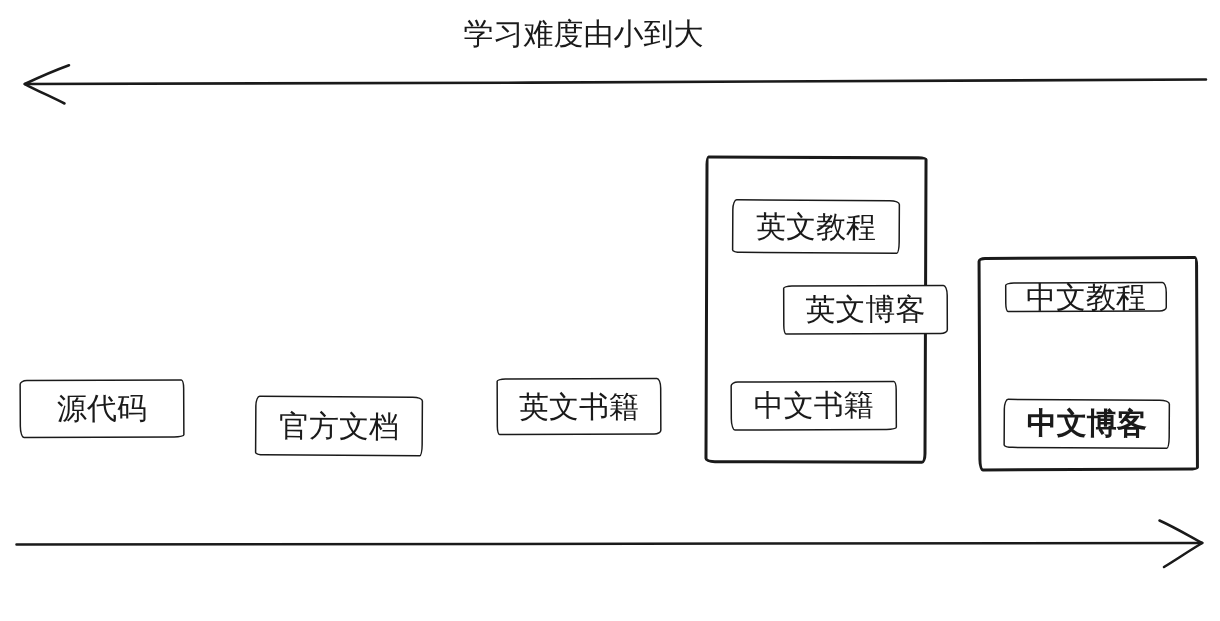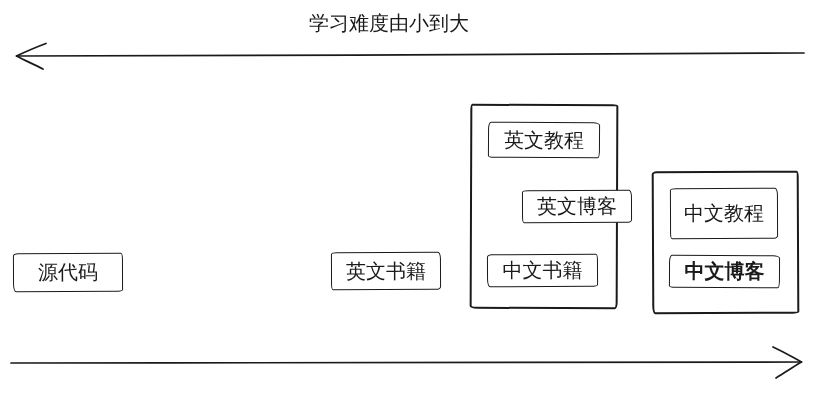--- a/index.html
+++ b/index.html
@@ -46,42 +46,42 @@
     align-items: center;
     justify-content: center;
     background: #ffffff;
     border: 1.8px solid #1a1a1a;
     font-size: 20px;
     white-space: nowrap;
     box-sizing: border-box;
   }
   
   .sk1 { border-radius: 5px 2px 7px 3px / 3px 6px 2px 8px; transform: rotate(-0.25deg); }
-  .sk2 { border-radius: 3px 7px 2px 6px / 7px 3px 8px 2px; transform: rotate(0.3deg); }
+  .sk2 { border-radius: 3px 7px 2px 6px / 7px 3px 8px 2px; transform: rotate(0.3deg); margin-top: 11px; }
   .sk3 { border-radius: 6px 3px 5px 2px / 2px 7px 3px 6px; transform: rotate(-0.2deg); }
   .sk4 { border-radius: 2px 6px 3px 7px / 6px 2px 7px 3px; transform: rotate(0.2deg); }
 
   .group-box {
     position: absolute;
     background: #ffffff;
     border: 2px solid #1a1a1a;
     box-sizing: border-box;
   }
 
   .node-source-code      { left: 13px;  top: 253px; width: 110px; height: 39px; }
   .node-official-docs    { left: 170px; top: 253px; width: 112px; height: 40px; }
   .node-english-books    { left: 331px; top: 252px; width: 110px; height: 38px; }
 
   .group-1 { left: 470px; top: 104px; width: 148px; height: 205px; }
   .node-english-tutorials { left: 488px; top: 122px; width: 112px; height: 36px; }
   .node-english-blogs     { left: 488px; top: 190px; width: 110px; height: 33px; margin-left: 34px; }
   .node-chinese-books     { left: 487px; top: 254px; width: 111px; height: 33px; }
 
   .group-2 { left: 652px; top: 171px; width: 147px; height: 143px; }
-  .node-chinese-tutorials { left: 670px; top: 188px; width: 108px; height: 51px; }
+  .node-chinese-tutorials { left: 670px; top: 188px; width: 108px; height: 20px; }
   .node-chinese-blogs     { left: 669px; top: 255px; width: 111px; height: 33px; font-weight: bold; }
 </style>
 </head>
 <body>
 
 <div class="canvas">
 
   <svg class="arrows" viewBox="0 0 813 414" xmlns="http://www.w3.org/2000/svg">
     <g>
       <path d="M 804 53 C 540 54.5, 280 55.5, 17 56"></path>
@@ -94,20 +94,23 @@
       <path d="M 776 378 C 785 372.5, 793 367, 801.5 362"></path>
     </g>
   </svg>
 
   <div class="axis-label top-label">学习难度由小到大</div>
 
   <div class="node node-source-code sk1">
     <span>源代码</span>
   </div>
 
+  <div class="node node-official-docs sk2">
+    <span>官方文档</span>
+  </div>
 
   <div class="node node-english-books sk3">
     <span>英文书籍</span>
   </div>
 
   <div class="group-box group-1 sk4"></div>
 
   <div class="node node-english-tutorials sk2">
     <span>英文教程</span>
   </div>

